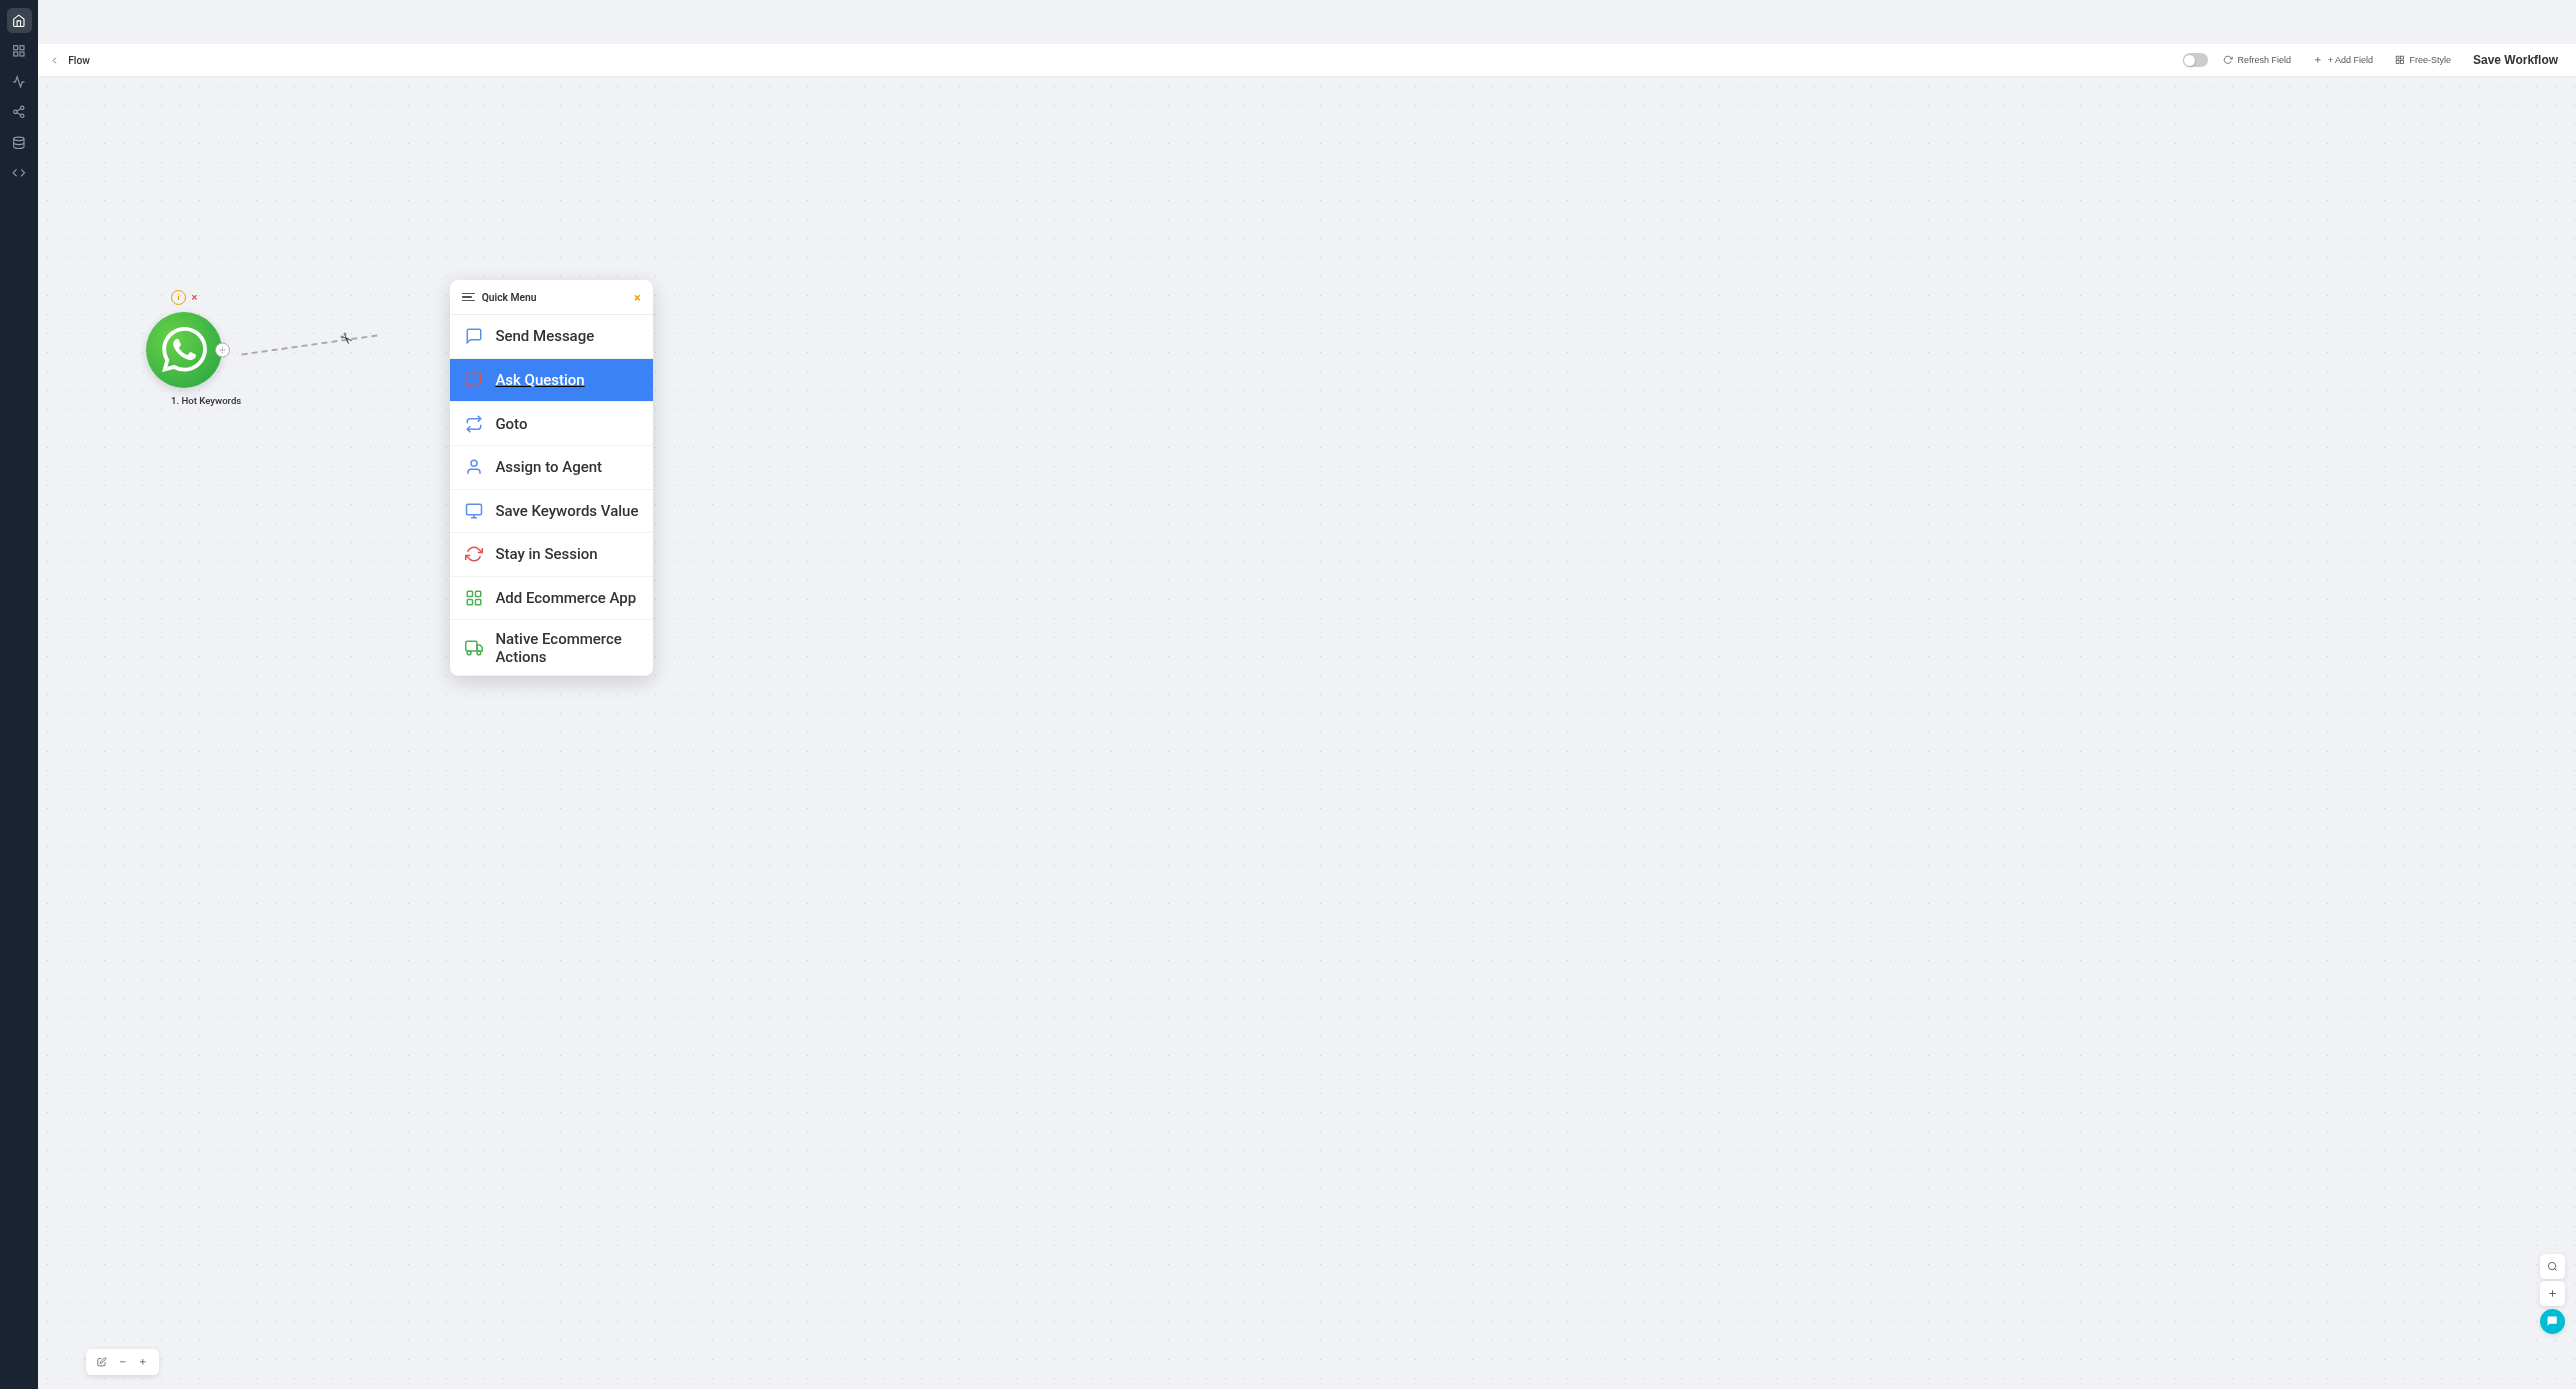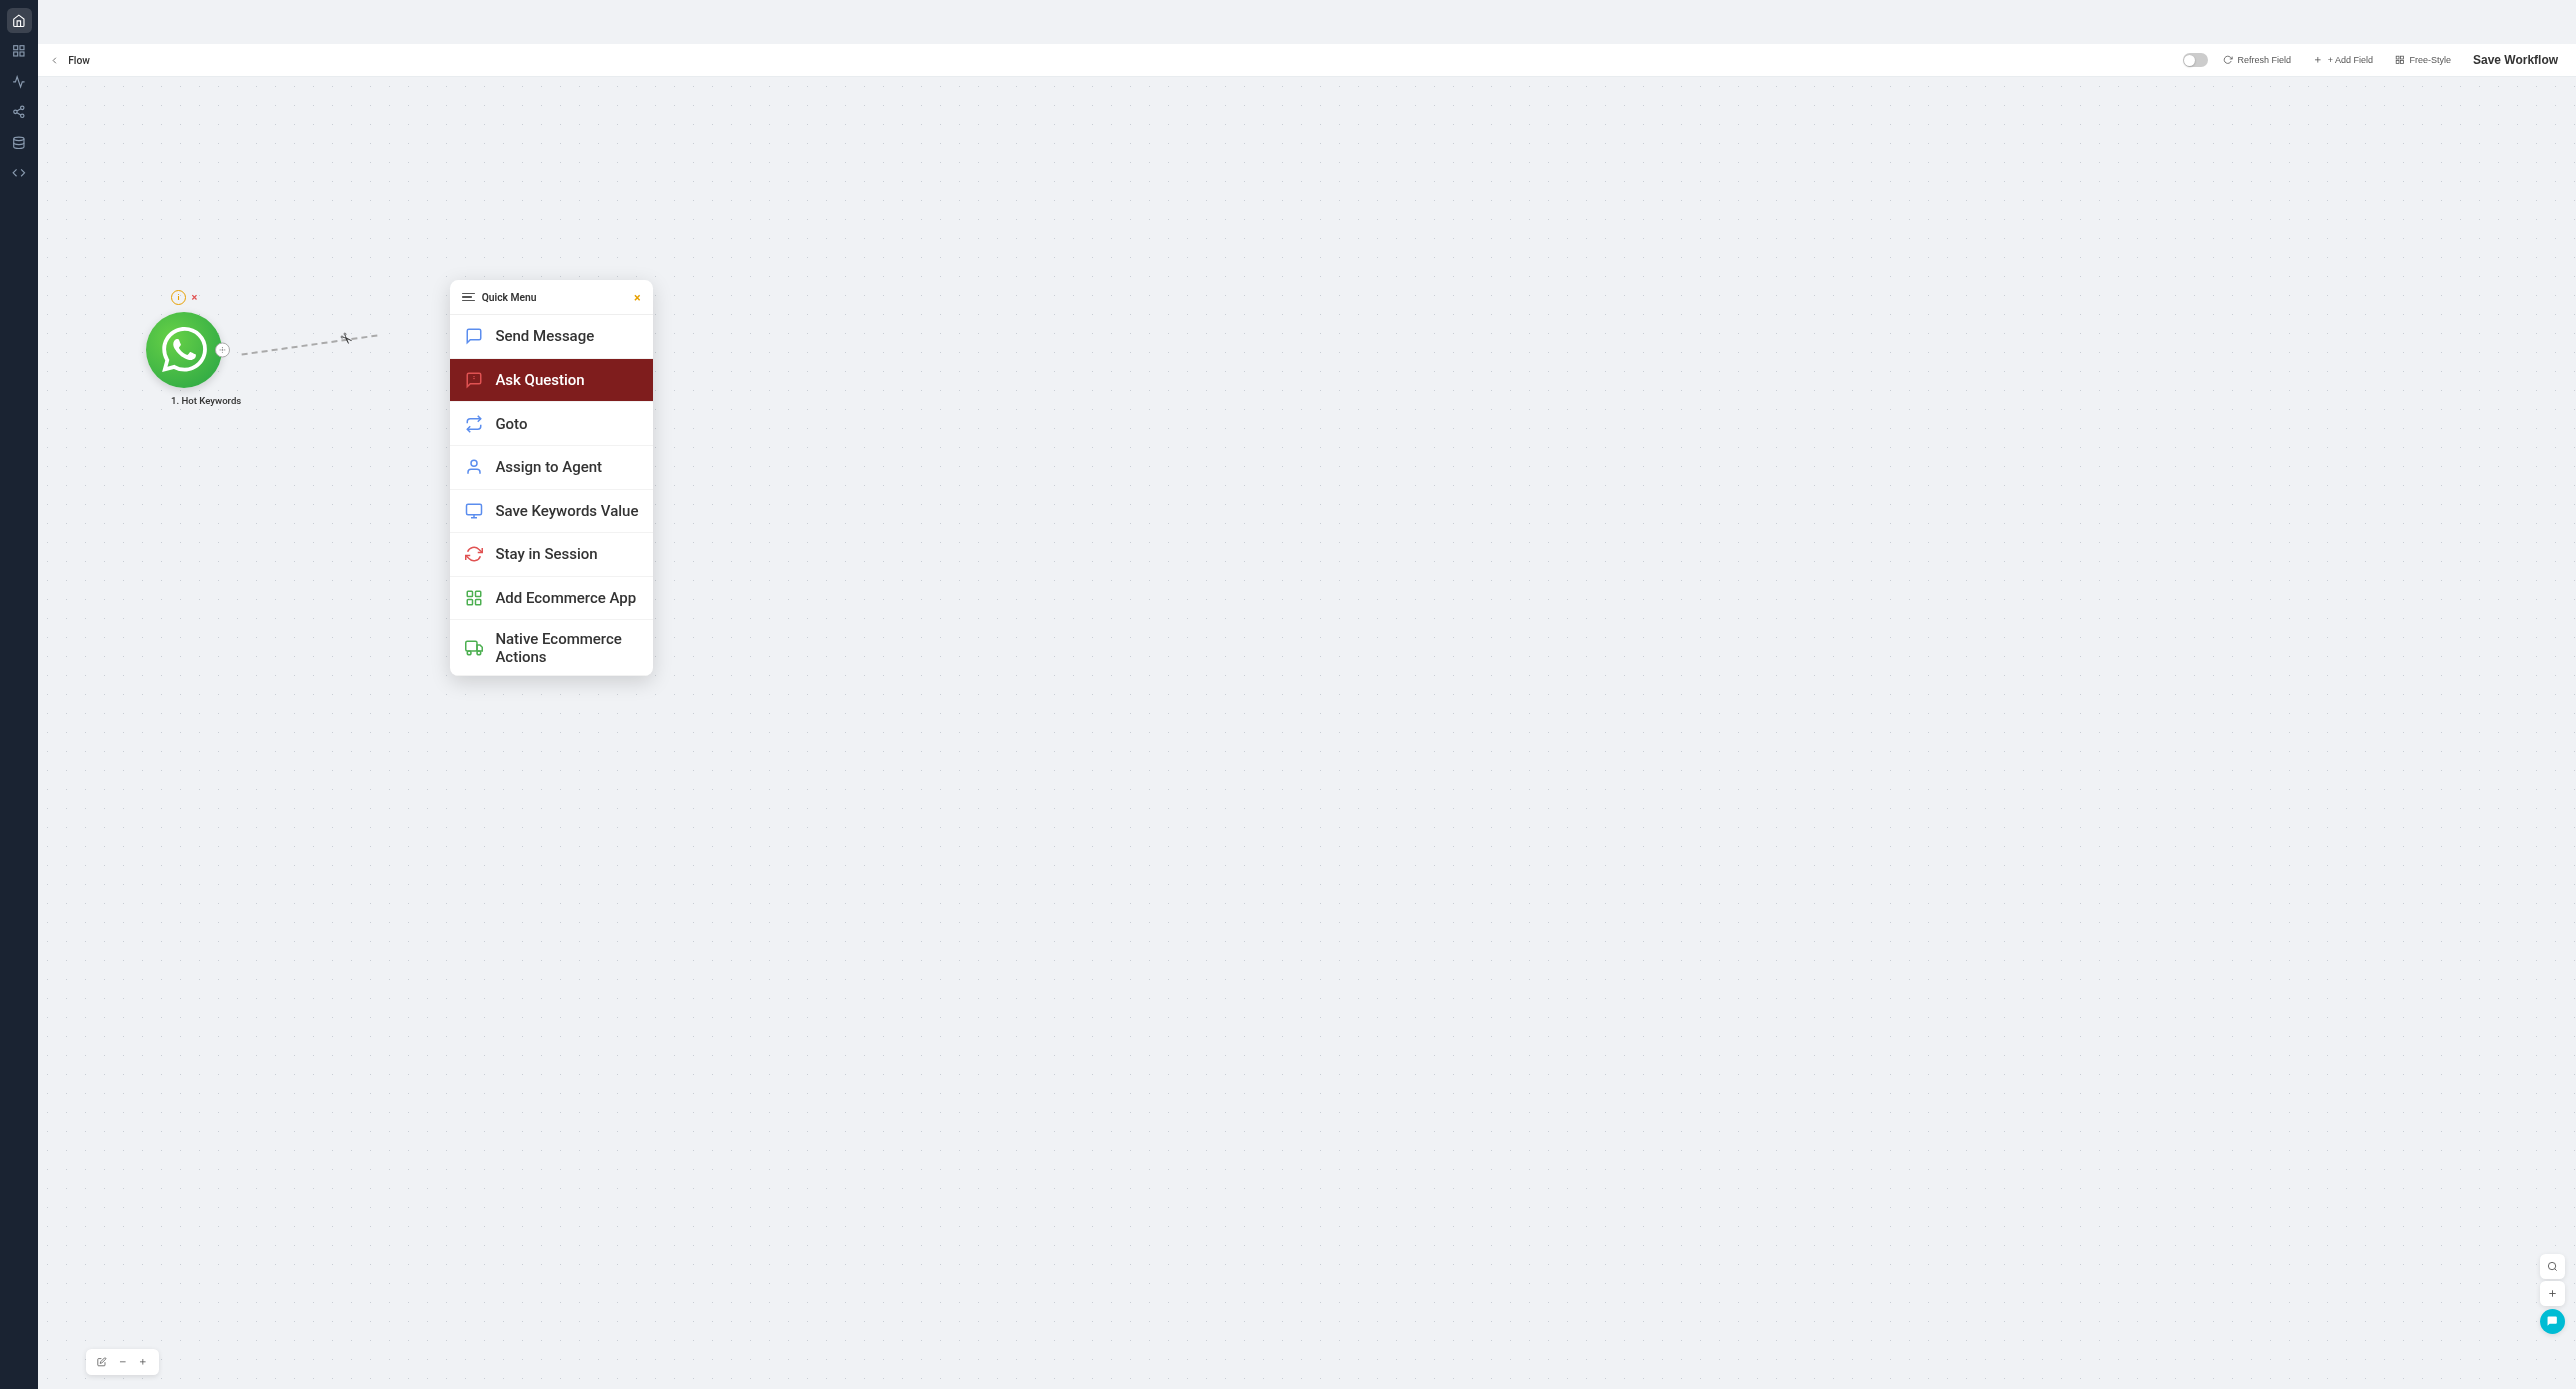--- a/index.html
+++ b/index.html
@@ -259,21 +259,22 @@
     .qm-item {
       display: flex;
       align-items: center;
       gap: 9.6px;
       padding: 9.6px 12.4px;
       cursor: pointer;
       border-bottom: 0.7px solid #f2f2f2;
       transition: background 0.1s;
     }
     .qm-item.active {
-      background: #7f1d1d;
+      background: #3b82f6;
+      text-decoration: underline;
     }
     .qm-item.active .qm-item-label { color: #fff; }
     .qm-item-icon {
       width: 23.4px;
       height: 23.4px;
       display: flex;
       align-items: center;
       justify-content: center;
       flex-shrink: 0;
     }

